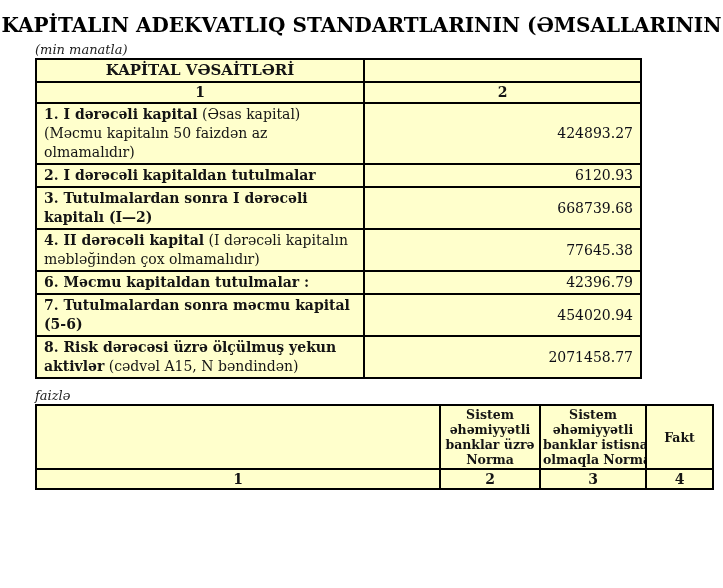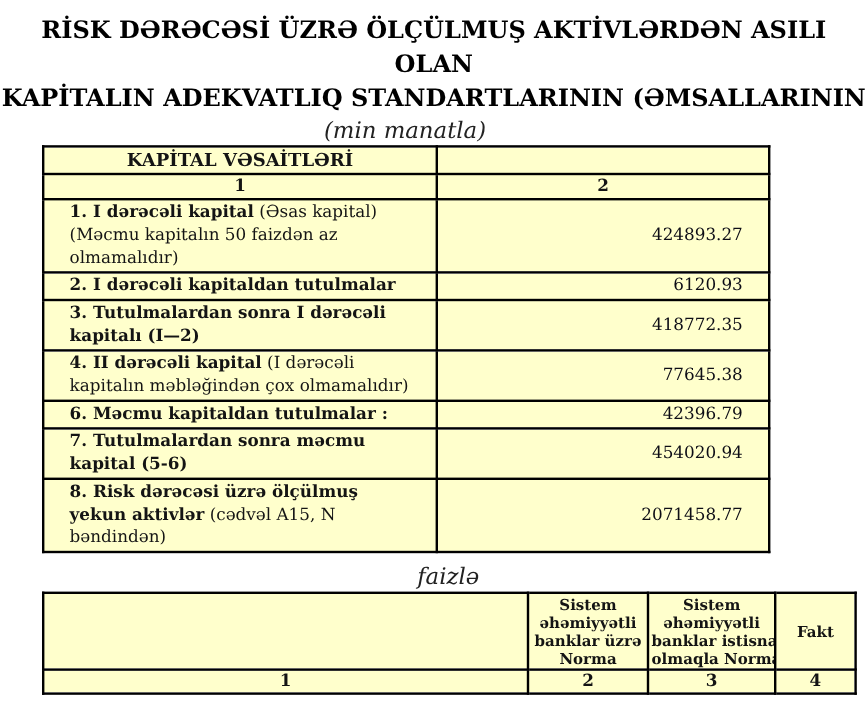--- a/index.html
+++ b/index.html
@@ -9,51 +9,50 @@
     font-family:"DejaVu Serif","Liberation Serif",serif;
     color:#141414;
   }
   .page { position:relative; width:723px; height:588px; overflow:hidden; }
 
   .title {
     padding-top:11px; text-align:center; font-weight:bold;
     font-size:20px; line-height:28px; color:#000;
   }
 
-  .note-row { text-align:center; font-style:italic; font-size:19px; color:#222; }
+  .note-row { text-align:left; font-style:italic; font-size:13px; color:#222; }
   .note1w { width:605px; margin:3px 0 1px 35px; }
   .note2w { width:677px; margin:9px 0 1px 35px; }
 
   table { border-collapse:collapse; table-layout:fixed; }
   .t1 { margin-left:35px; width:605px; }
   .t2 { margin-left:35px; width:677px; }
   td { border:2px solid #000; background:#FFFFCC; overflow:hidden; }
 
   
-  .t1 td { font-size:14px; line-height:19px; padding:1px 21px; vertical-align:middle; }
+  .t1 td { font-size:14px; line-height:19px; padding:1px 7px; vertical-align:middle; }
   .t1 .hdr1 { font-weight:bold; text-align:center; font-size:15px; height:23px; }
   .numrow td { font-weight:bold; text-align:center; font-size:14px; height:20px; padding:0 4px; }
   .lbl .bld { font-weight:bold; }
   .val { font-weight:normal; text-align:right; padding-right:9px; color:#0d0d16; }
   .h42 { height:42px; } .h22 { height:22px; }
 
   
   .t2 td { font-size:14px; vertical-align:middle;margin-top:11px; }
   .t2 .th2 {
     font-weight:bold; text-align:center; font-size:12.5px; line-height:15px;
     white-space:pre; height:63px; padding:1px 2px;
   }
 </style>
 </head>
 <body>
 
 <div class="page">
 
   <div class="title">
-    <div>RİSK DƏRƏCƏSİ ÜZRƏ ÖLÇÜLMUŞ AKTİVLƏRDƏN ASILI OLAN</div>
     <div>KAPİTALIN ADEKVATLIQ STANDARTLARININ (ƏMSALLARININ</div>
   </div>
 
   <div class="note-row note1w">(min manatla)</div>
 
   <table class="t1">
     <colgroup>
         <col style="width:328px">
         <col style="width:277px">
       </colgroup>
@@ -69,21 +68,21 @@
     <tr class="h42">
       <td class="lbl"><span class="bld">1. I dərəcəli kapital</span><span> (Əsas kapital) (Məcmu kapitalın 50 faizdən  az olmamalıdır)</span></td>
       <td class="val">424893.27</td>
     </tr>
     <tr class="h22">
       <td class="lbl"><span class="bld">2. I dərəcəli kapitaldan  tutulmalar</span><span></span></td>
       <td class="val">6120.93</td>
     </tr>
     <tr class="h42">
       <td class="lbl"><span class="bld">3. Tutulmalardan  sonra I dərəcəli kapitalı (I—2)</span><span></span></td>
-      <td class="val">418772.35</td>
+      <td class="val">668739.68</td>
     </tr>
     <tr class="h42">
       <td class="lbl"><span class="bld">4. II dərəcəli  kapital</span><span> (I dərəcəli  kapitalın məbləğindən çox olmamalıdır)</span></td>
       <td class="val">77645.38</td>
     </tr>
     <tr class="h22">
       <td class="lbl"><span class="bld">6. Məcmu kapitaldan tutulmalar :</span><span></span></td>
       <td class="val">42396.79</td>
     </tr>
     <tr class="h22">

